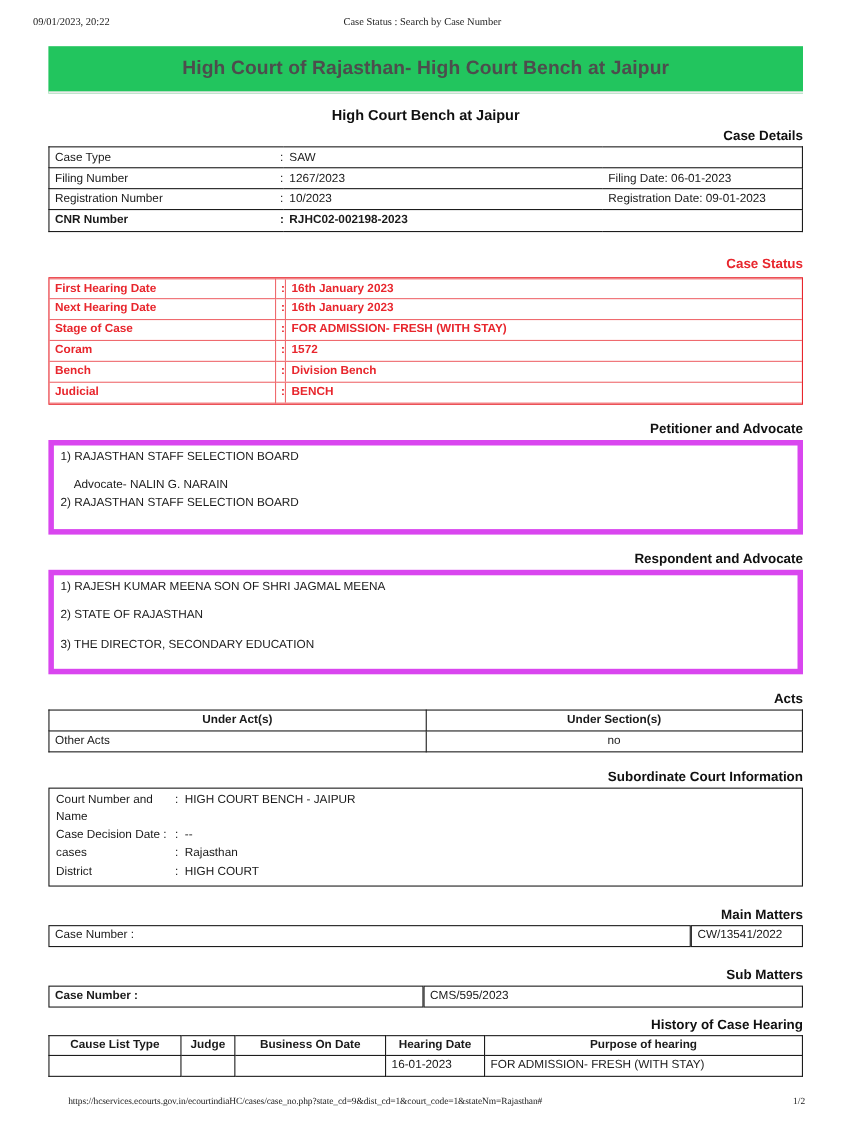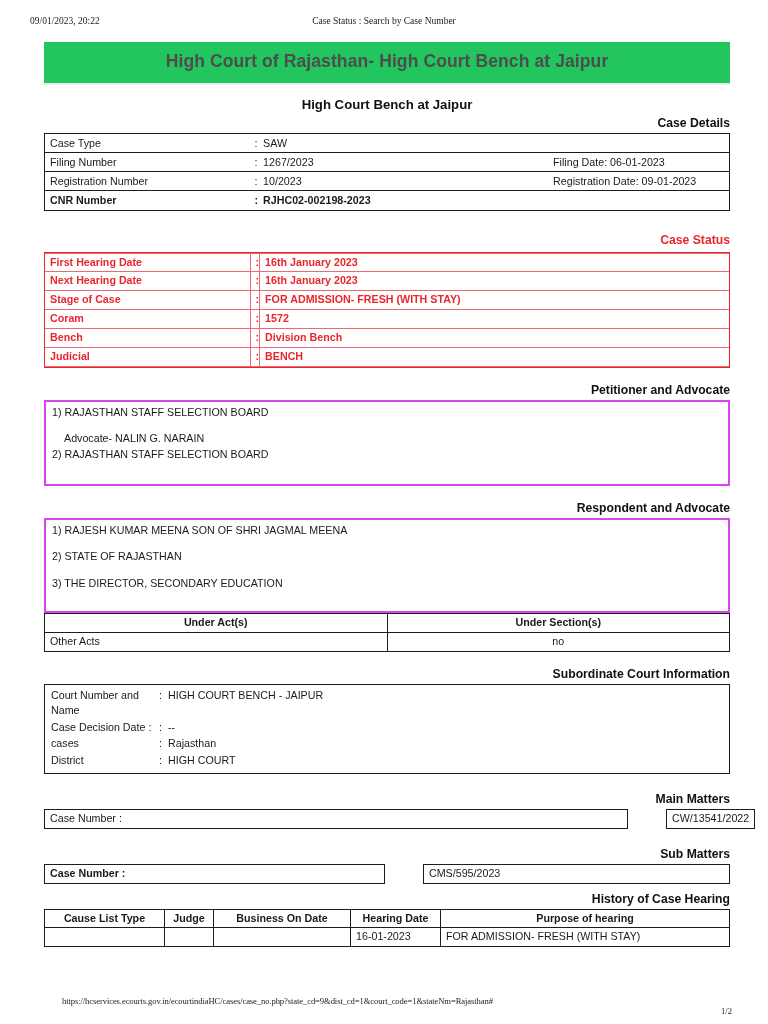--- a/index.html
+++ b/index.html
@@ -28,21 +28,21 @@
 
   .print-foot {
     position: absolute;
     bottom: 14px; left: 0; right: 0;
     height: 14px;
     font-family: "Liberation Serif", serif;
     font-size: 8.6px;
     color: #222;
   }
   .print-foot .pf-url { position: absolute; left: 62px; top: 0; letter-spacing: -0.1px; }
-  .print-foot .pf-page { position: absolute; right: 36px; top: 0; margin-top: 10px; }
+  .print-foot .pf-page { position: absolute; right: 36px; top: 0; }
 
   
   .sheet {
     position: absolute;
     top: 42px;
     left: 44px;
     width: 686px;
   }
 
   .court-banner {
@@ -119,21 +119,21 @@
     vertical-align: top;
   }
   .cs-label { width: 205px; }
   .cs-colon { width: 8px; padding-right: 0 !important; border-left: none !important; border-right: none !important; }
   .rb-outer { border: 1px solid #e8262d; }
   table.redtbl td.nov-l { border-left: none; }
   table.redtbl td.nov-r { border-right: none; }
 
   
   .party-box {
-    border: 2px solid #d946ef;
+    border: 5px solid #d946ef;
     font-size: 10.7px;
     padding: 3px 24px 3px 6px;
     line-height: 1.45;
   }
   .party-box.pet { height: 86px; }
   .party-box.res { height: 95px; }
   .party-box .spacer { height: 11px; }
   .indent { padding-left: 12px; }
 
   
@@ -141,21 +141,21 @@
     border: 1px solid #1d1d1d;
     font-size: 10.7px;
     padding: 3px 6px;
   }
   .sub-box table { border-collapse: collapse; width: 100%; }
   .sub-box td { padding: 0 0 1.5px 0; line-height: 1.42; vertical-align: top; }
   .sub-box td.k { width: 108px; }
   .sub-box td.c { width: 9px; }
 
   
-  .matter-row { display: flex; width: 100%; gap: 38px; }
+  .matter-row { display: flex; width: 100%; }
   .matter-cell {
     border: 1px solid #1d1d1d;
     font-size: 10.7px;
     padding: 2px 5px;
     line-height: 1.3;
   }
   .mm-left  { flex: 0 0 584px; }
   .mm-right { flex: 1 1 auto; border-left: 1px solid #1d1d1d; }
   .sm-left  { flex: 0 0 341px; font-weight: bold; }
   .sm-right { flex: 1 1 auto; }
@@ -253,20 +253,21 @@
 
   <div class="sec-head gap">Respondent and Advocate</div>
   <div class="party-box res">
     <div>1) RAJESH KUMAR MEENA SON OF SHRI JAGMAL MEENA</div>
     <div class="spacer"></div>
     <div>2) STATE OF RAJASTHAN</div>
     <div class="spacer"></div>
     <div>3) THE DIRECTOR, SECONDARY EDUCATION</div>
   </div>
 
+  <div class="sec-head gap">Acts</div>
   <table class="grid">
     <thead>
       <tr>
         <th style="width:50%">Under Act(s)</th>
         <th style="width:50%">Under Section(s)</th>
       </tr>
     </thead>
     <tbody>
       <tr>
         <td>Other Acts</td>

